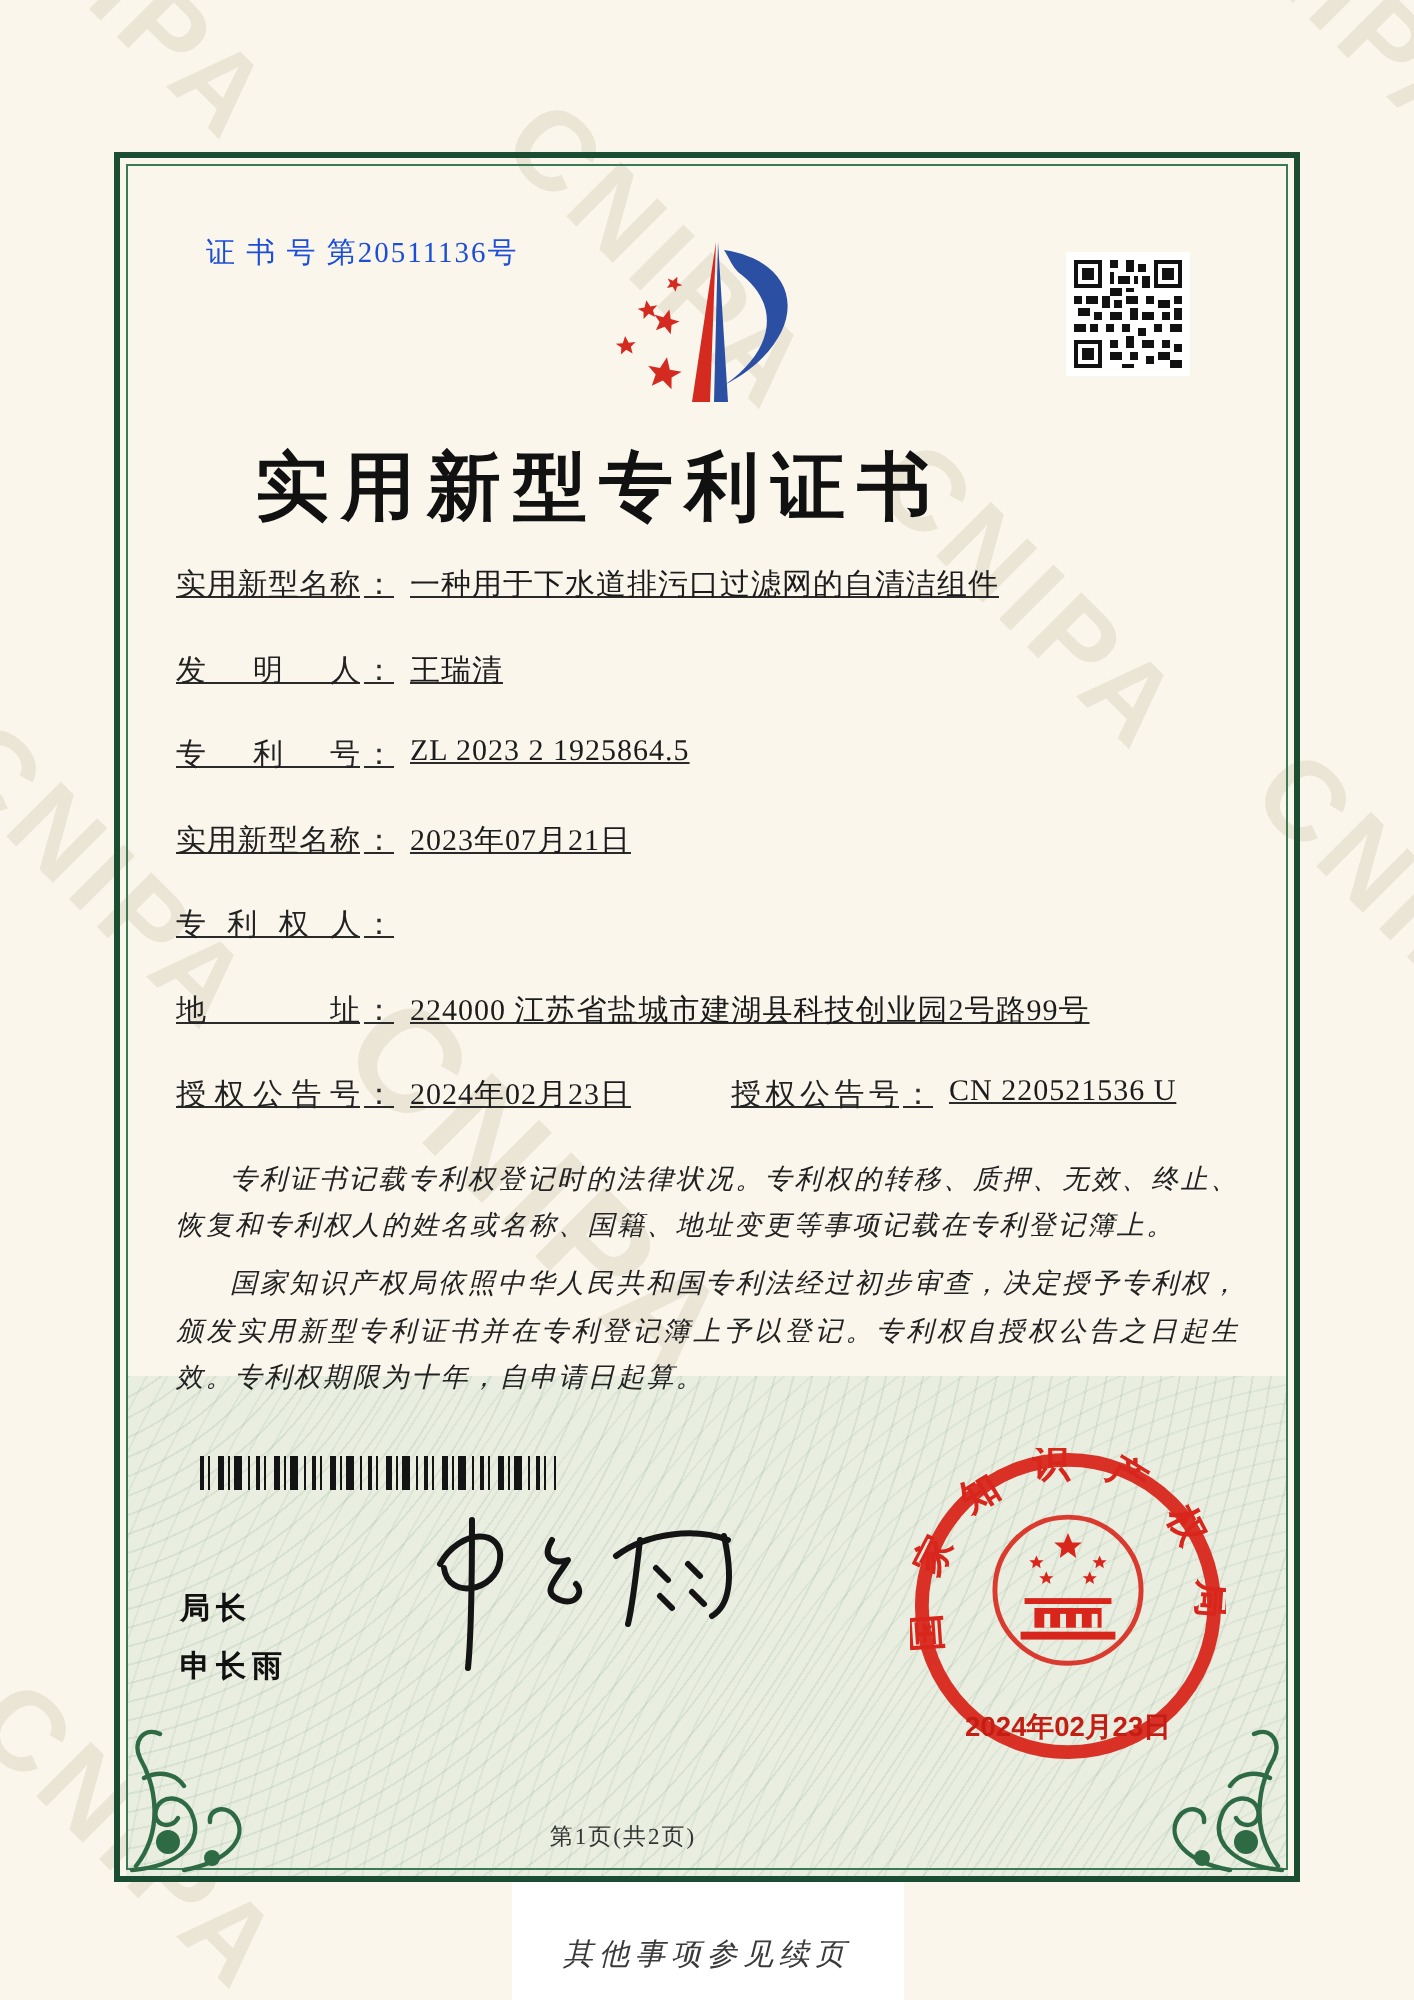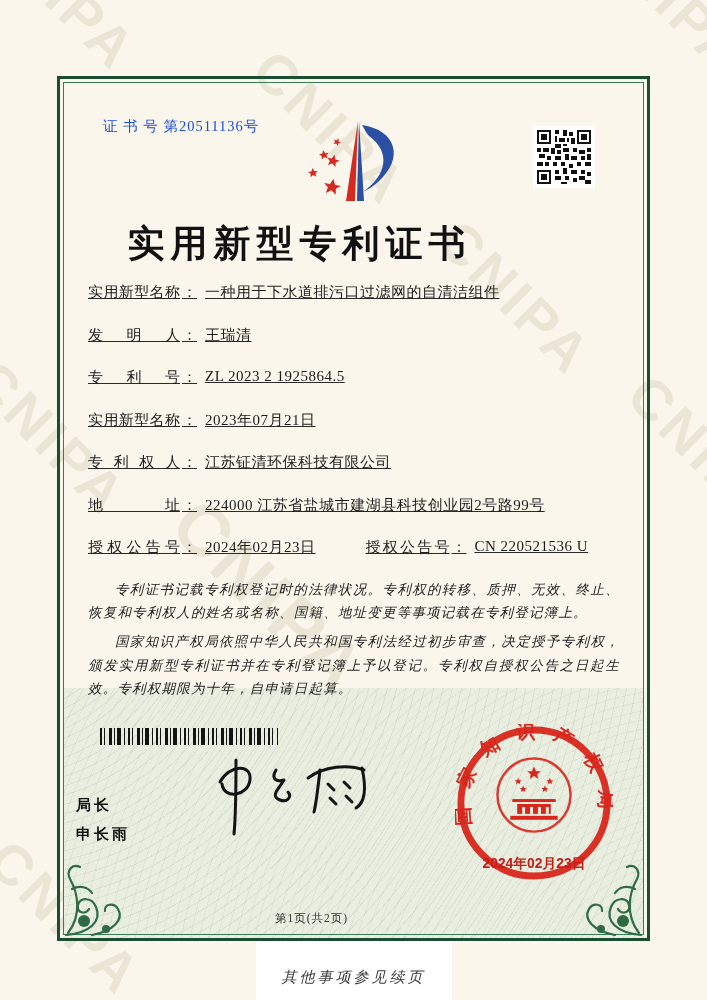--- a/index.html
+++ b/index.html
@@ -83,21 +83,21 @@
     background:repeating-linear-gradient(90deg,
       #141414 0 2px, transparent 2px 4px,
       #141414 4px 5px, transparent 5px 9px,
       #141414 9px 12px, transparent 12px 14px,
       #141414 14px 15px, transparent 15px 17px,
       #141414 17px 21px, transparent 21px 24px,
       #141414 24px 25px, transparent 25px 28px);
   }
 
   .signer {
-    position:absolute; left:76px; top:790px;
+    position:absolute; left:90px; top:790px;
     font-family:"Liberation Sans","DejaVu Sans",sans-serif;
     font-size:15px; font-weight:600; letter-spacing:3px; color:#111;
     line-height:29px;
   }
   .signature { position:absolute; left:196px; top:756px; }
 
   .seal { position:absolute; left:455px; top:724px; }
 
   .page-note {
     position:absolute; left:0; top:911px; width:623px; text-align:center;
@@ -248,21 +248,20 @@
         <span class="fvalue">ZL 2023 2 1925864.5</span>
     </div>
     <div class="frow">
       <span class="flabel">实用新型名称</span>
         <span class="fcolon">：</span>
         <span class="fvalue">2023年07月21日</span>
     </div>
     <div class="frow">
       <span class="flabel">专利权人</span>
         <span class="fcolon">：</span>
-        <span class="fvalue">江苏钲清环保科技有限公司</span>
     </div>
     <div class="frow">
       <span class="flabel">地址</span>
         <span class="fcolon">：</span>
         <span class="fvalue">224000 江苏省盐城市建湖县科技创业园2号路99号</span>
     </div>
     <div class="frow">
       <span class="flabel">授权公告号</span>
         <span class="fcolon">：</span>
         <span class="fvalue">2024年02月23日</span>

